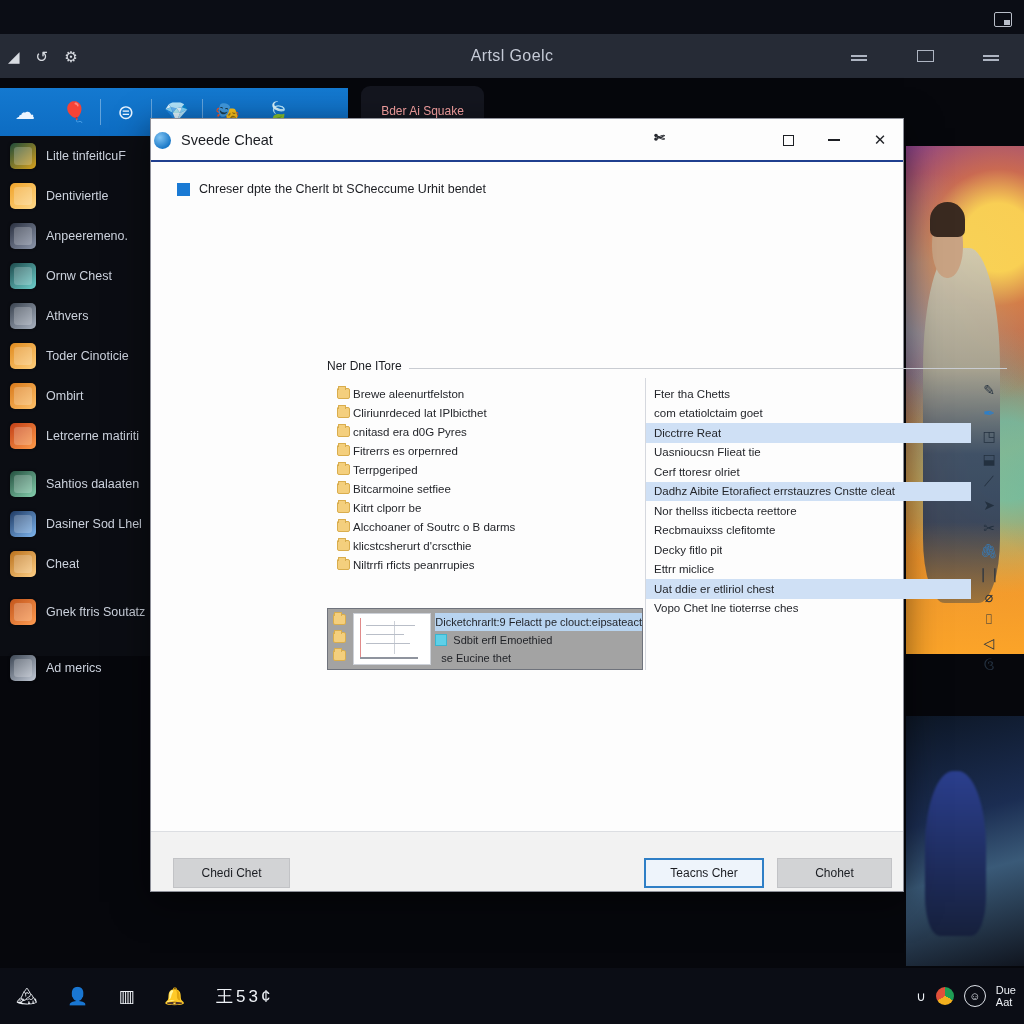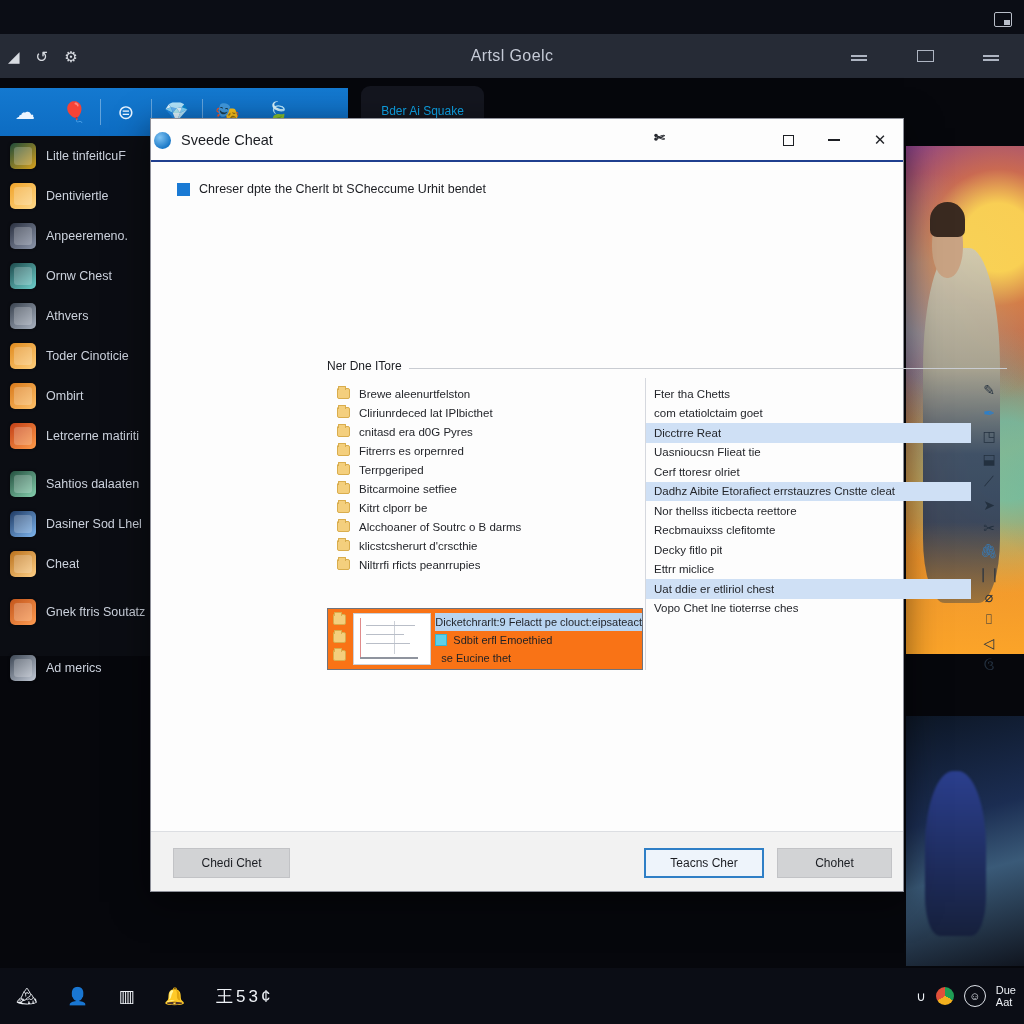--- a/index.html
+++ b/index.html
@@ -34,21 +34,21 @@
 
   
   .ribbon { position:absolute; left:0; top:88px; width:348px; height:48px;
     background:linear-gradient(180deg,#1479d0,#0d6cc2); display:flex; align-items:center; gap:0; }
   .rib-item { width:50px; height:48px; display:flex; align-items:center; justify-content:center;
     color:#eaf4ff; font-size:20px; }
   .rib-sep { width:1px; height:26px; background:rgba(255,255,255,.35); }
 
   
   .tooltip { position:absolute; left:361px; top:86px; width:123px; height:50px;
-    background:#14161f; border-radius:9px; color:#0ea5e9; font-size:12px;
+    background:#14161f; border-radius:9px; color:#fca5a5; font-size:12px;
     display:flex; align-items:center; justify-content:center; }
 
   
   .sidebar { position:absolute; left:0; top:136px; width:152px; height:520px; background:#0b0d13; }
   .side-item { height:40px; display:flex; align-items:center; gap:10px; padding-left:10px; }
   .side-ico { width:26px; height:26px; border-radius:5px; flex:none; box-shadow:0 0 3px rgba(0,0,0,.6);
     position:relative; overflow:hidden; }
   .side-ico::after { content:''; position:absolute; inset:4px; border-radius:3px;
     background:rgba(255,255,255,.22); }
   .side-lbl { color:#ccd2dd; font-size:12.5px; white-space:nowrap; overflow:hidden; }
@@ -107,34 +107,34 @@
     font-size:12px; color:#1b1d22; z-index:2; }
   .grp-frame { position:absolute; left:0; top:0; width:100%; height:100%;
     border-top:1px solid #c9ccd2; }
 
   .cols { position:absolute; left:0; top:10px; width:100%; height:292px; display:flex; }
   .col-left { width:318px; position:relative; padding-top:6px; }
   .col-div { width:1px; background:#d5d8de; margin:0 0 0 0; }
   .col-right { flex:1; position:relative; padding-top:6px; }
   .col-tools { width:36px; position:relative; }
 
-  .fitem { height:19px; display:flex; align-items:center; gap:9px; padding-left:10px; }
+  .fitem { height:19px; display:flex; align-items:center; gap:3px; padding-left:10px; }
   .fico { width:13px; height:11px; flex:none; background:#f4cf7d; border:1px solid #d9ad4d;
     border-radius:1px 2px 2px 2px; position:relative; }
   .fico::before { content:''; position:absolute; left:0; top:-3px; width:6px; height:3px;
     background:#f4cf7d; border:1px solid #d9ad4d; border-bottom:none; border-radius:1px 1px 0 0; }
   .ftxt { font-size:11.5px; color:#24262b; white-space:nowrap; overflow:hidden; }
 
   .ritem { height:19.5px; display:flex; align-items:center; padding-left:8px; }
   .ritem.sel { background:#cfe0f5; }
   .rtxt { font-size:11.5px; color:#24262b; white-space:nowrap; overflow:hidden; }
 
   
   .inset { position:absolute; left:0px; top:240px; width:316px; height:62px;
-    border:1px solid #6f737c; background:#f97316; display:flex; }
+    border:1px solid #6f737c; background:#a3a3a3; display:flex; }
   .inset-icons { width:26px; padding-top:5px; }
   .inset-icons .fico { margin:0 auto 7px auto; display:block; }
   .inset-thumb { width:90px; margin:4px 4px 4px 2px; border:1px solid #cdd1d8; background:#fff;
     position:relative; overflow:hidden; }
   .thumb-l { position:absolute; left:8%; top:8%; width:1px; height:78%; background:#e08a8a; }
   .thumb-r1 { position:absolute; left:16%; top:22%; width:64%; height:1px; background:#b9bec8; }
   .thumb-r2 { position:absolute; left:16%; top:40%; width:50%; height:1px; background:#b9bec8; }
   .thumb-r3 { position:absolute; left:16%; top:58%; width:58%; height:1px; background:#b9bec8; }
   .thumb-b { position:absolute; left:8%; bottom:10%; width:76%; height:2px; background:#8f949e; }
   .thumb-v { position:absolute; left:52%; top:14%; width:1px; height:66%; background:#cdd1d8; }
@@ -145,21 +145,21 @@
   .in-txt { font-size:11px; color:#1f2126; white-space:nowrap; overflow:hidden; }
 
   
   .tool { height:23px; display:flex; align-items:center; justify-content:center;
     font-size:14px; color:#23303f; }
   .tool.hl { color:#2f7fc6; }
 
   
   .footer { position:absolute; left:0; bottom:0; width:100%; height:60px;
     background:#f2f2f2; border-top:1px solid #dcdee2; }
-  .btn { position:absolute; top:16px; height:30px; font-size:12px; color:#1b1d22;
+  .btn { position:absolute; top:26px; height:30px; font-size:12px; color:#1b1d22;
     display:flex; align-items:center; justify-content:center;
     background:#d2d3d5; border:1px solid #c2c3c6; }
   .btn-check { left:22px; width:117px; }
   .btn-resume { left:493px; width:120px; background:#eef4fb; border:2px solid #2f7fc6; }
   .btn-cancel { left:626px; width:115px; }
 
   
   .taskbar { position:absolute; left:0; bottom:0; width:1024px; height:56px; background:#0b0d15; }
   .tb-left { position:absolute; left:8px; top:0; height:56px; display:flex; align-items:center; gap:30px; padding-left:8px; }
   .tb-ico { color:#eef1f6; font-size:17px; }

